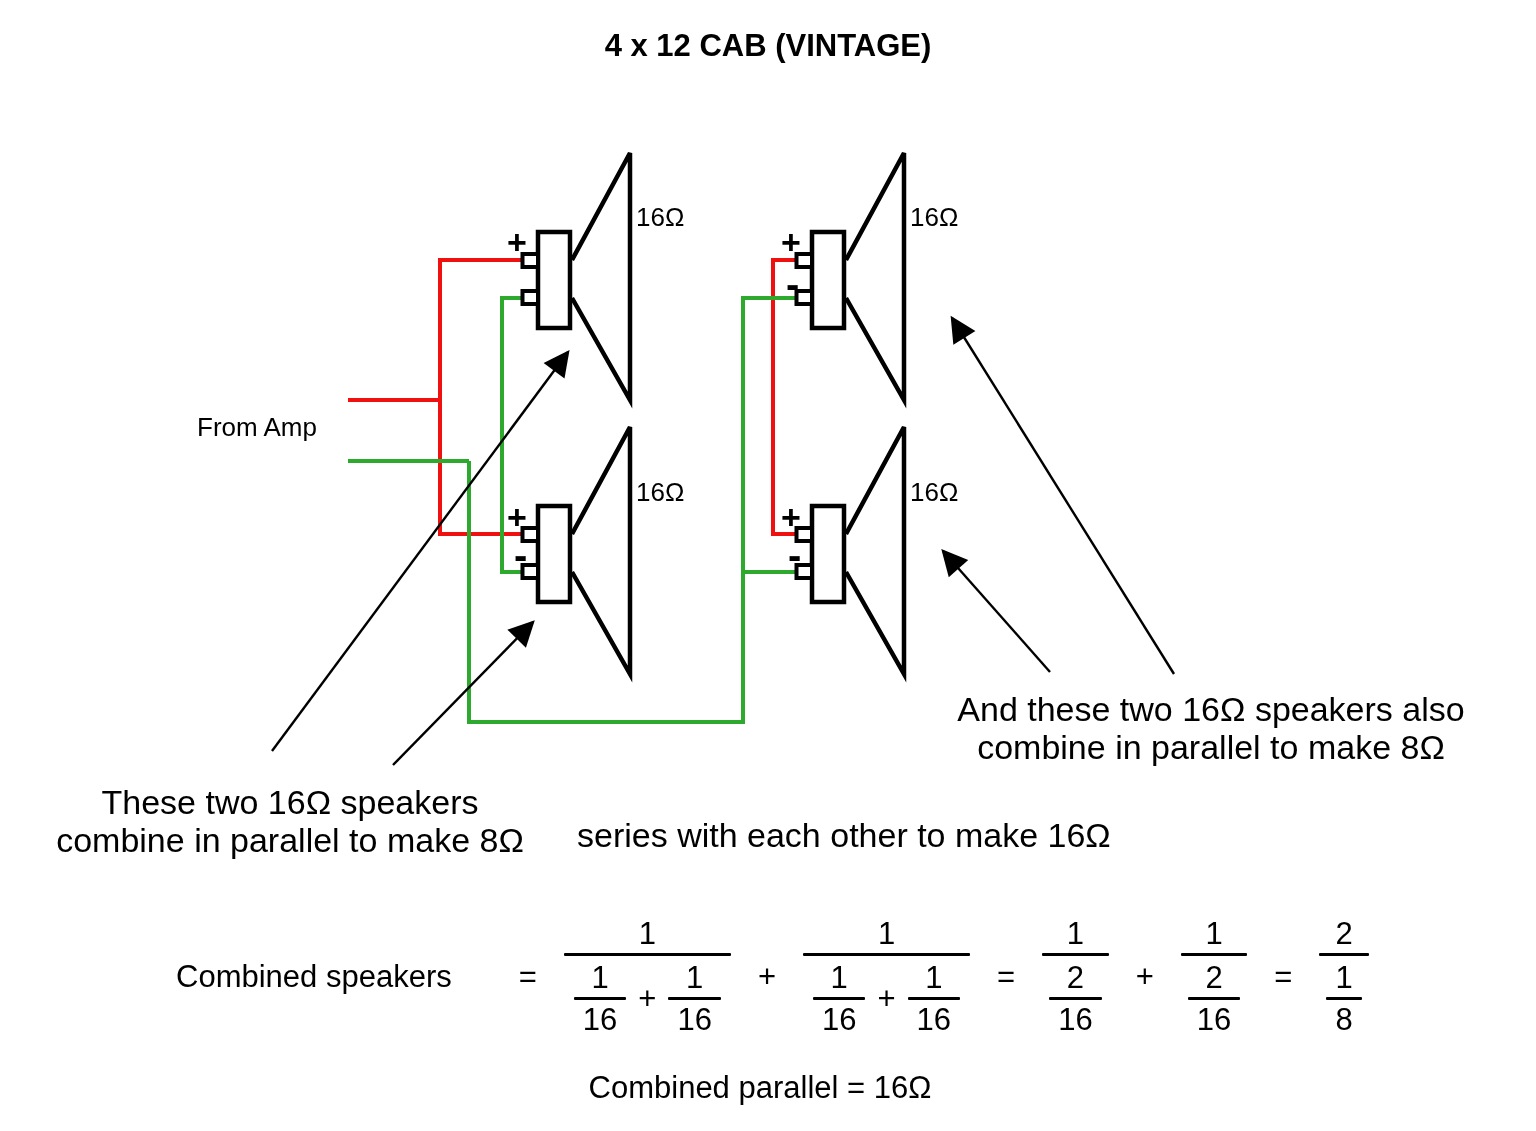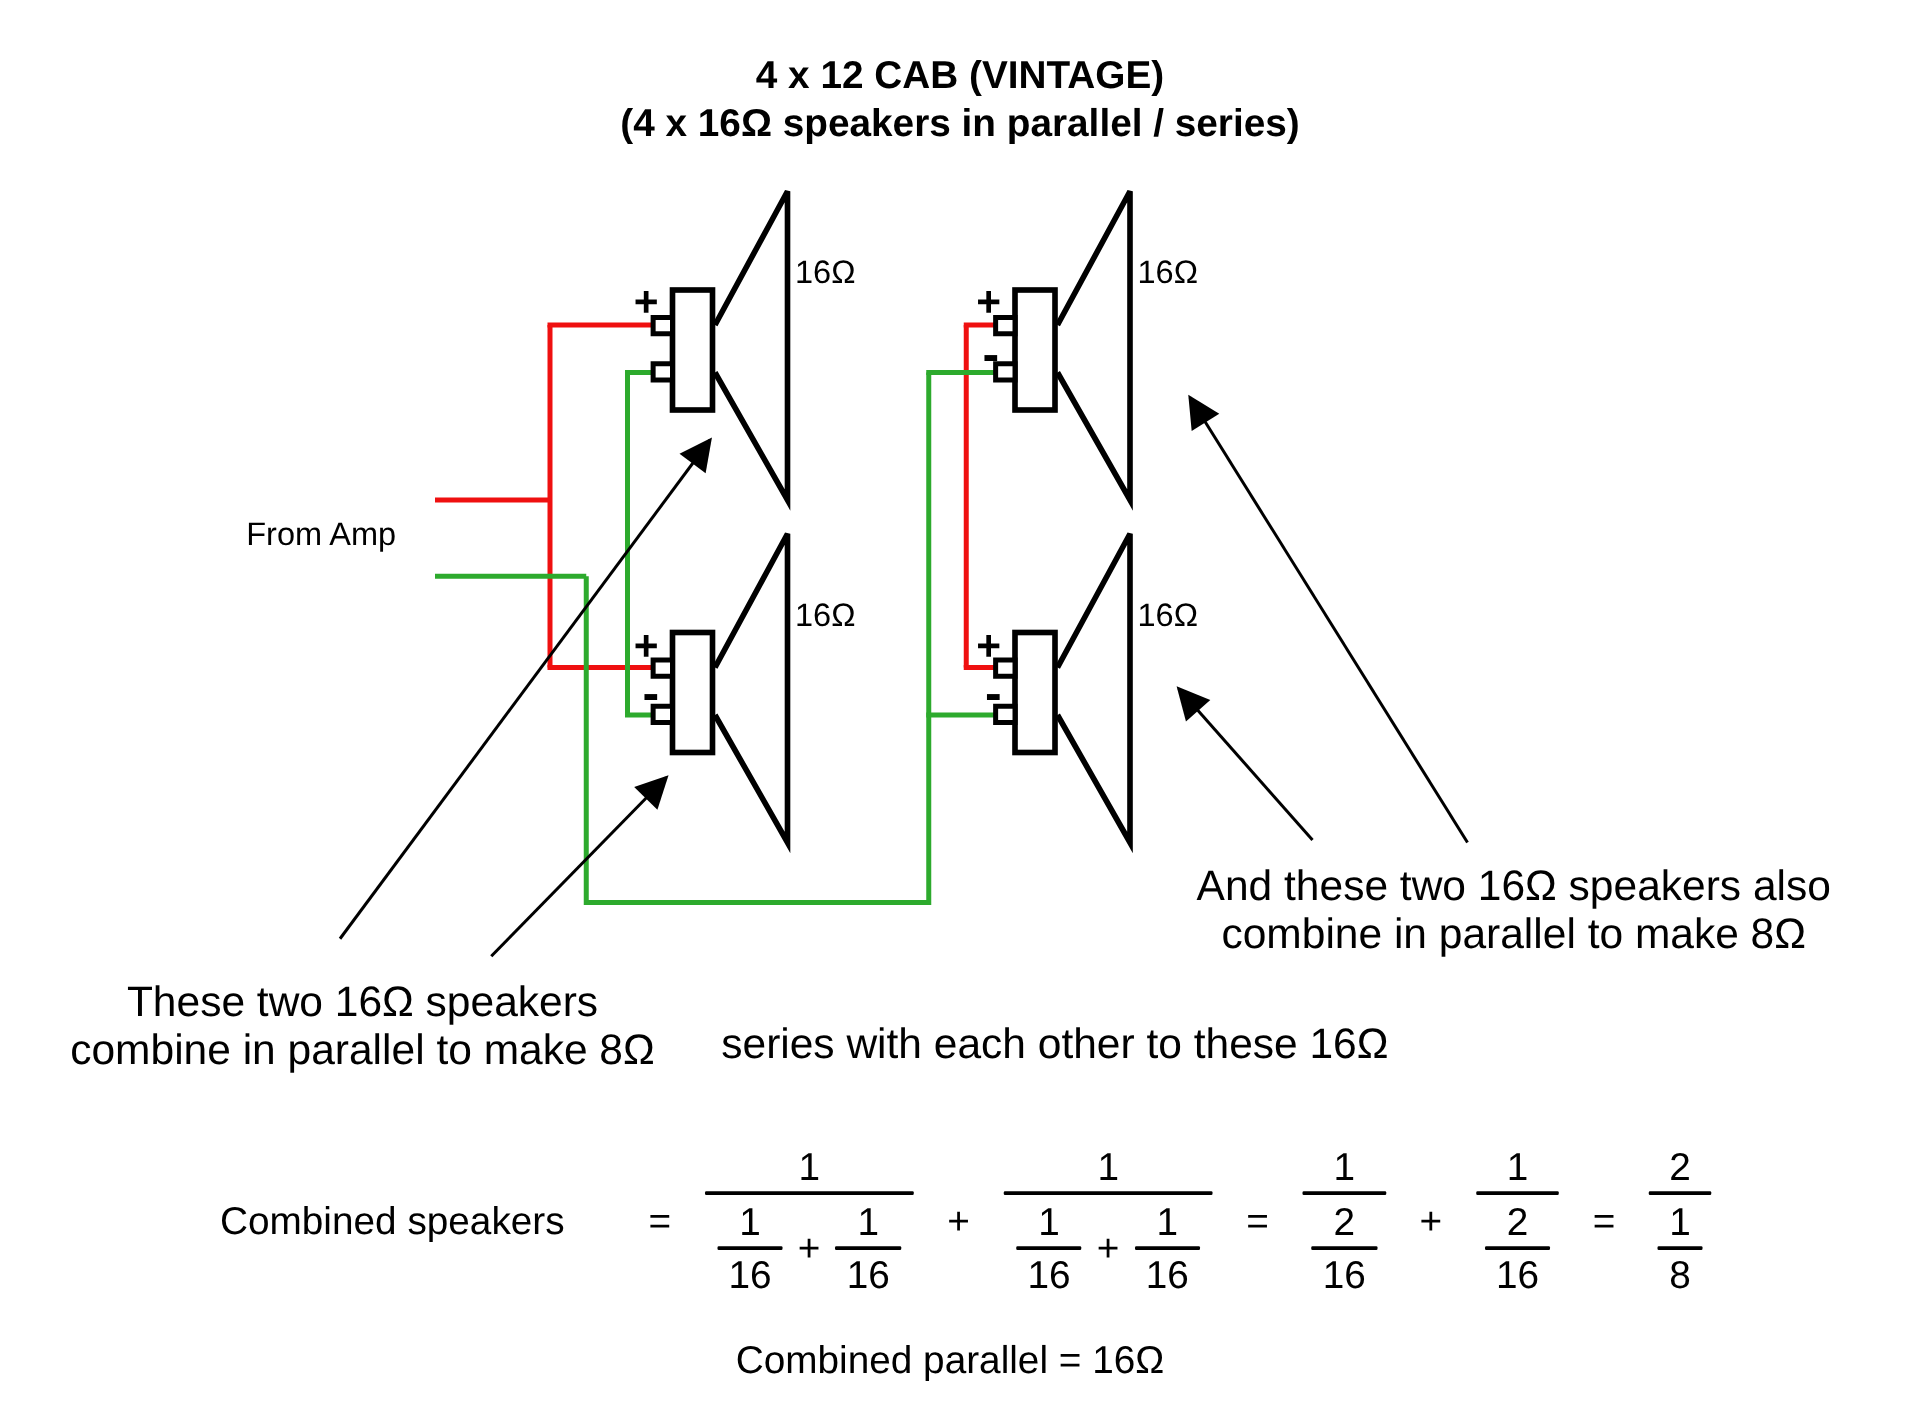--- a/index.html
+++ b/index.html
@@ -1,21 +1,21 @@
 <!DOCTYPE html>
 <html style="--pos: #ef1010; --neg: #2daa2d;"><head>
 <meta charset="utf-8">
 <style>
   html,body{margin:0;padding:0;background:#fff;}
   .canvas{
     position:relative;width:1536px;height:1131px;background:#ffffff;
     font-family:"Liberation Sans","DejaVu Sans",sans-serif;color:#000;overflow:hidden;
   }
   .abs{position:absolute;white-space:nowrap;}
-  .title{left:0;right:0;top:40px;text-align:center;font-weight:bold;font-size:31px;line-height:39px;}
+  .title{left:0;right:0;top:26px;text-align:center;font-weight:bold;font-size:31px;line-height:39px;}
   .lbl{font-size:26px;}
   .plus{font-size:34px;font-weight:bold;line-height:37px;}
   .minus{font-size:40px;font-weight:bold;line-height:44px;}
   .note{font-size:34px;line-height:38px;text-align:center;white-space:nowrap;}
   svg.art{position:absolute;left:0;top:0;}
   
   .formula{
     position:absolute;left:176px;top:916px;display:flex;align-items:center;
     gap:26px;font-size:31px;
   }
@@ -28,21 +28,20 @@
   .denwrap{display:inline-flex;padding:2px 7px 0 7px;}
   .result{left:460px;width:600px;top:1070px;text-align:center;font-size:31px;}
 </style>
 </head>
 <body>
 
 <div class="canvas">
 
   <div class="abs title">
     <div>4 x 12 CAB (VINTAGE)</div>
-    <div>(4 x 16Ω speakers in parallel / series)</div>
   </div>
 
   <svg class="art" width="1536" height="1131" viewBox="0 0 1536 1131">
     <defs>
       <marker id="ah" viewBox="0 0 12 12" refX="10" refY="6" markerWidth="13" markerHeight="13" orient="auto">
         <path d="M1,1 L11,6 L1,11 Z" fill="#000"></path>
       </marker>
       <g id="spk-shape">
         <path d="M 34 28 L 92 -79 L 92 168 L 34 66" fill="none" stroke="#000" stroke-width="4.5" stroke-linejoin="miter"></path>
         <rect x="0" y="0" width="32" height="96" fill="#fff" stroke="#000" stroke-width="4.5"></rect>
@@ -109,21 +108,21 @@
 
   <div class="abs note" style="left:35px;top:783px;width:510px;">
     <div>These two 16Ω speakers</div>
     <div>combine in parallel to make 8Ω</div>
   </div>
   <div class="abs note" style="left:956px;top:690px;width:510px;">
     <div>And these two 16Ω speakers also</div>
     <div>combine in parallel to make 8Ω</div>
   </div>
   <div class="abs note" style="left:577px;top:816px;width:510px;">
-    <div>series with each other to these 16Ω</div>
+    <div>series with each other to make 16Ω</div>
   </div>
 
   <div class="formula">
     <span class="flabel">Combined speakers</span>
     <span class="op">=</span>
 
     <span class="frac">
       <span class="num">1</span>
       <span class="bar"></span>
       <span class="denrow">

